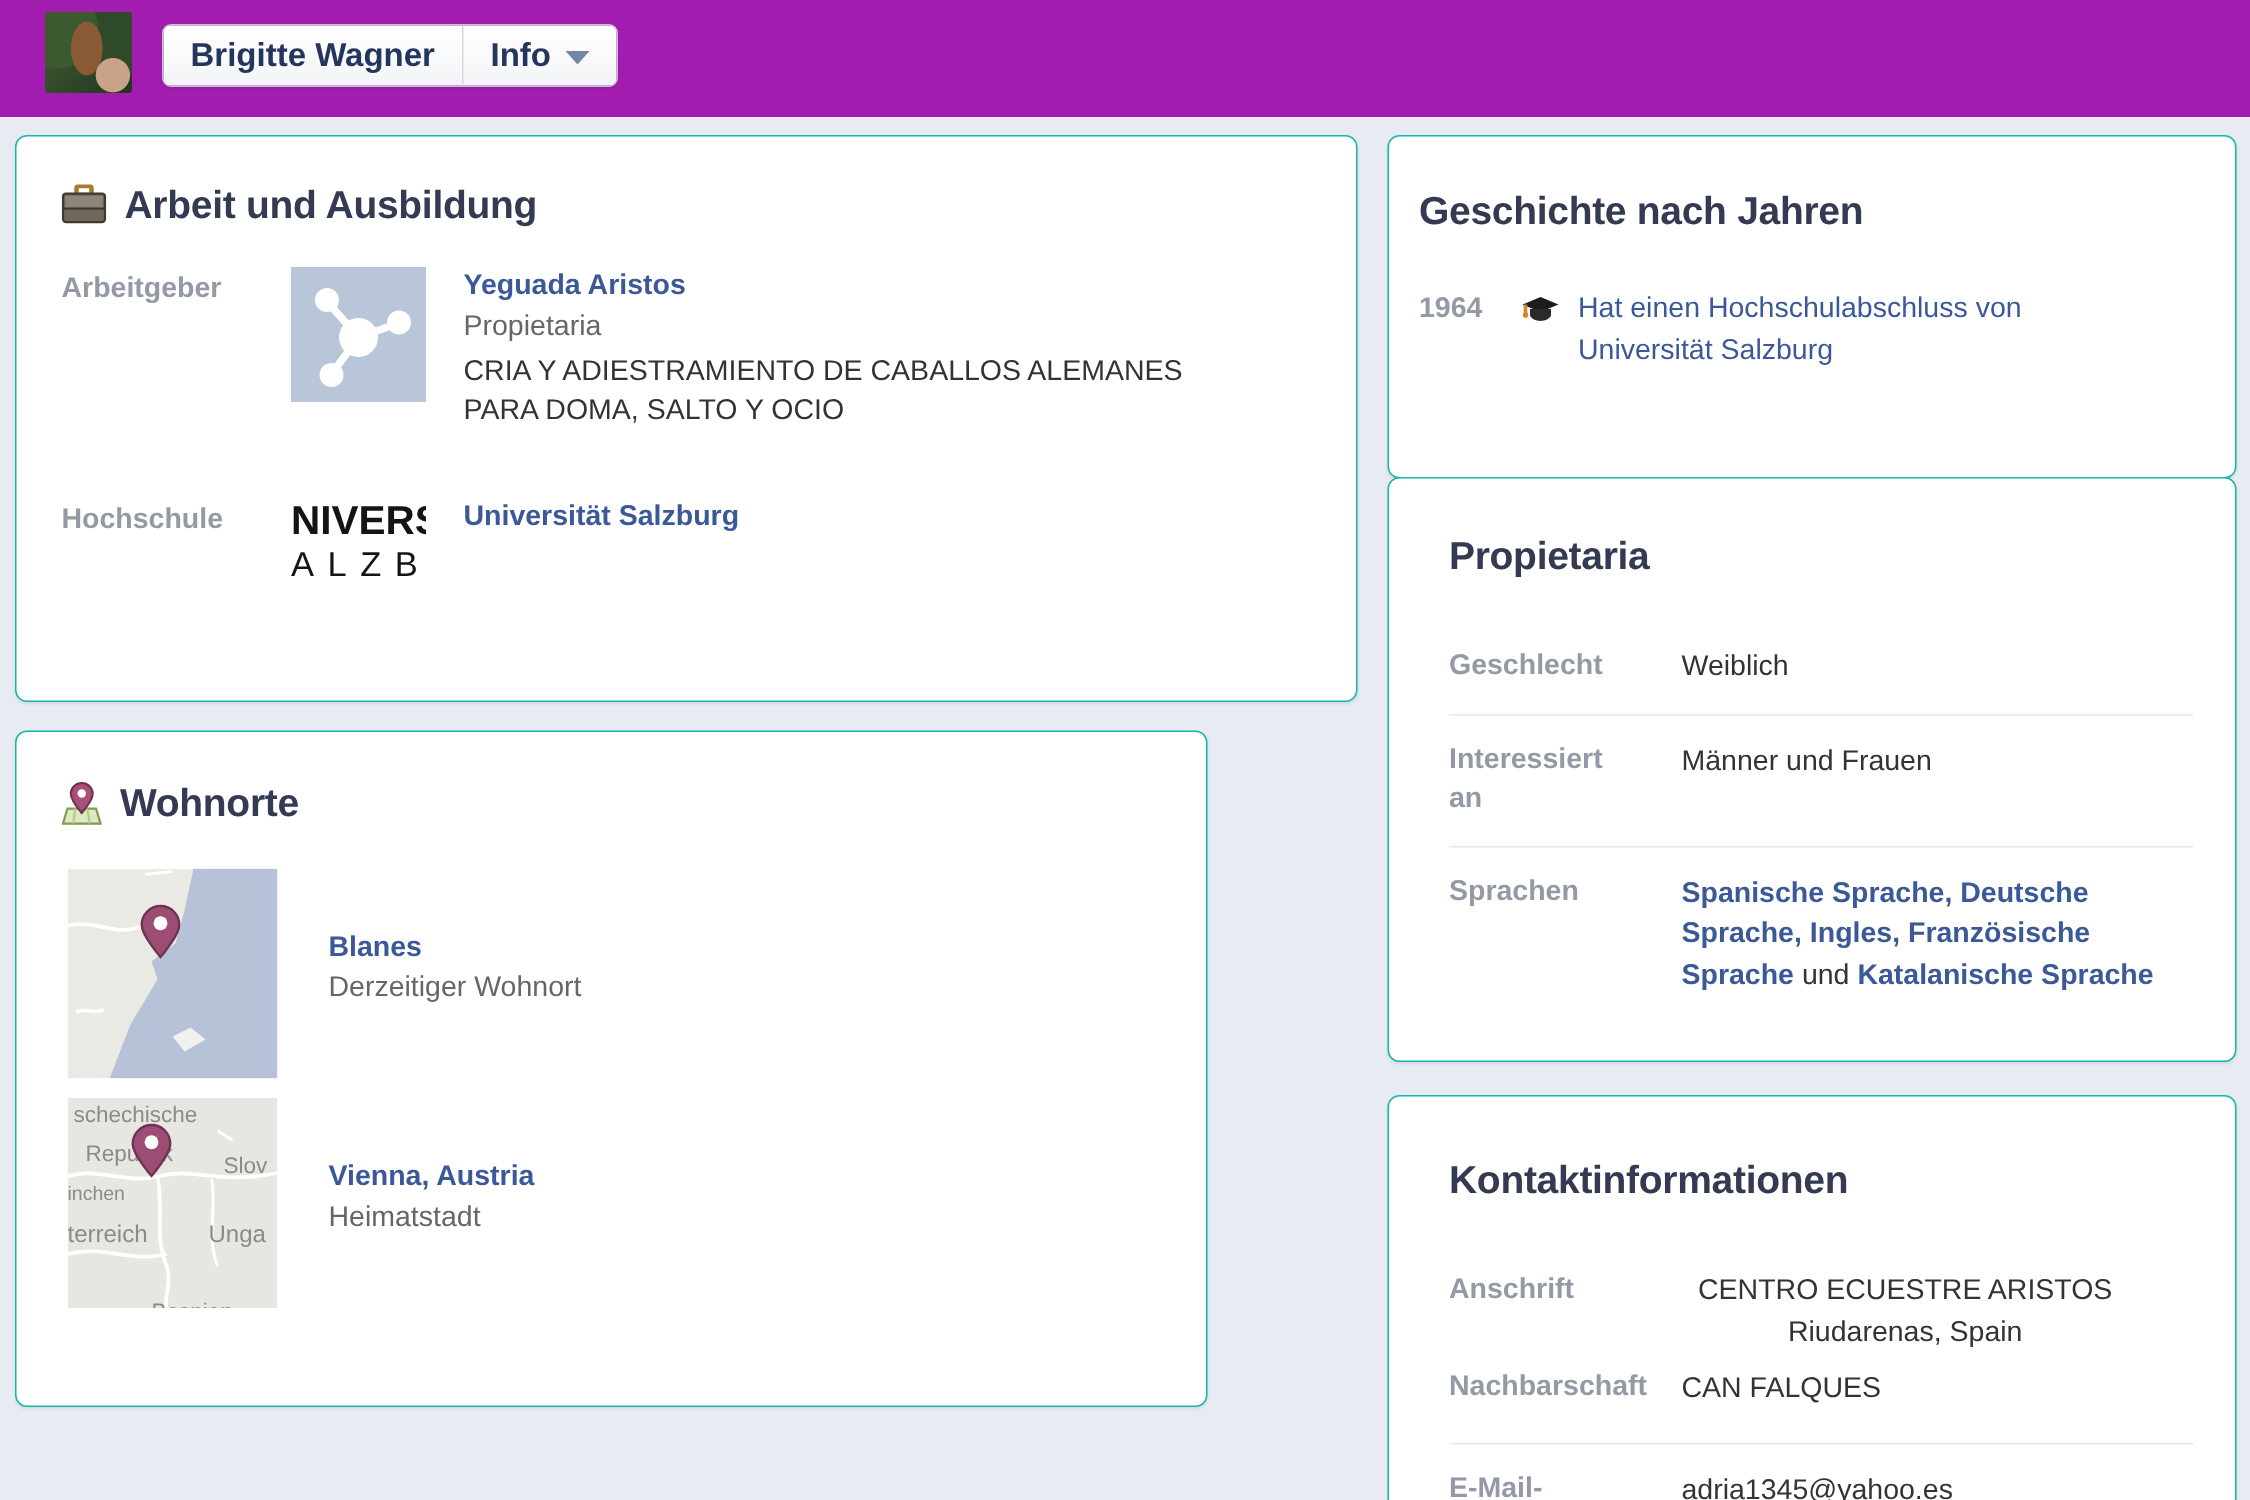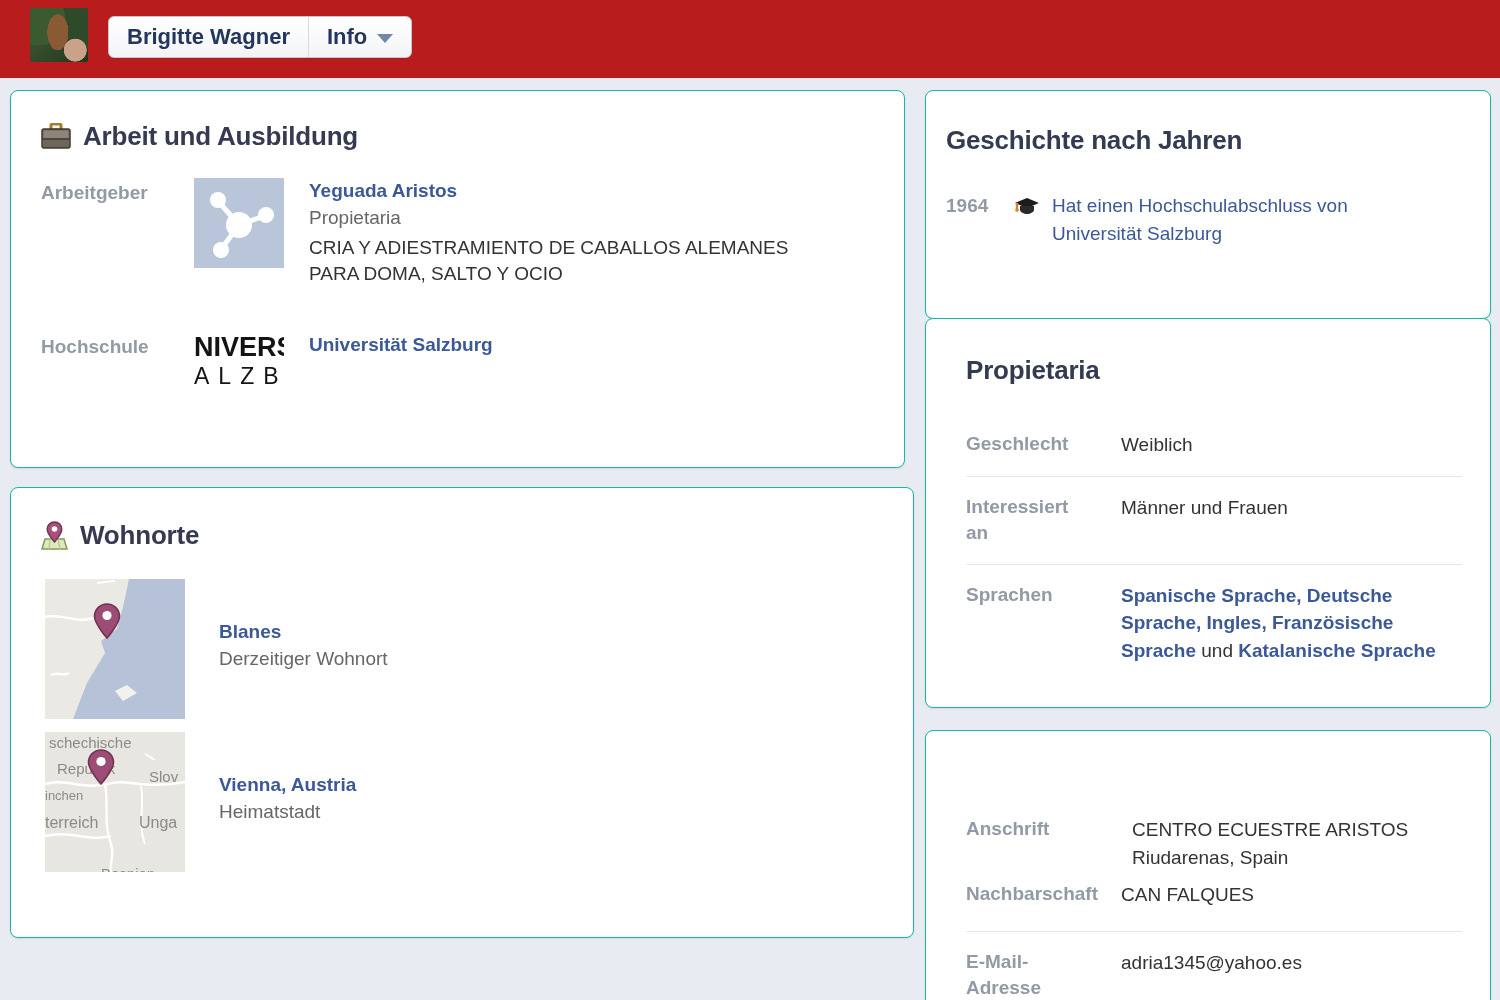--- a/index.html
+++ b/index.html
@@ -2,21 +2,21 @@
 <html><head>
 <meta charset="utf-8">
 <style>
   html,body{margin:0;padding:0;}
   body{
     width:1500px;height:1000px;position:relative;overflow:hidden;
     background:#e9ebf3;
     font-family:"Liberation Sans","DejaVu Sans",sans-serif;
     -webkit-font-smoothing:antialiased;
   }
-  .topbar{position:absolute;left:0;top:0;width:1500px;height:78px;background:#b91c1c;}
+  .topbar{position:absolute;left:0;top:0;width:1500px;height:78px;background:#a21caf;}
   .avatar{
     position:absolute;left:30px;top:8px;width:58px;height:54px;border-radius:2px;
     background:
       radial-gradient(circle at 78% 78%, #caa28a 0 18%, transparent 19%),
       radial-gradient(ellipse 30% 55% at 48% 45%, #8a5a34 0 60%, transparent 61%),
       radial-gradient(circle at 15% 20%, #3c5a30 0 40%, transparent 41%),
       radial-gradient(circle at 85% 25%, #2e4a28 0 45%, transparent 46%),
       linear-gradient(135deg,#4a6138,#2f4628 60%,#22361e);
   }
   .profile-nav{
@@ -30,21 +30,21 @@
   .profile-nav .name{font-size:22px;font-weight:bold;color:#24365e;}
   .profile-nav .tab{font-size:22px;font-weight:bold;color:#24365e;}
   .caret{width:0;height:0;border-left:8px solid transparent;border-right:8px solid transparent;
     border-top:9px solid #7286a8;margin-left:10px;margin-top:3px;}
 
   .card{
     position:absolute;background:#fff;border:1px solid #14b8a6;border-radius:8px;
     box-shadow:0 1px 2px rgba(120,130,160,.18);box-sizing:border-box;
   }
   #card-work{left:10px;top:90px;width:895px;height:378px;padding:30px 28px 0 30px;}
-  #card-places{left:10px;top:487px;width:904px;height:451px;padding:32px 29px 0 30px;}
+  #card-places{left:10px;top:487px;width:795px;height:451px;padding:32px 29px 0 30px;}
   #card-history{left:925px;top:90px;width:566px;height:229px;padding:34px 28px 0 20px;}
   #card-general{left:925px;top:318px;width:566px;height:390px;padding:36px 28px 0 40px;}
   #card-contact{left:925px;top:730px;width:566px;height:290px;padding:40px 28px 0 40px;}
 
   .card h2{
     margin:0;font-size:26px;font-weight:bold;color:#333a52;letter-spacing:-.2px;
     display:flex;align-items:center;gap:12px;
   }
   .hicon{flex:0 0 auto;display:inline-flex;}
 
@@ -73,21 +73,21 @@
   a.hist-link{font-size:19px;color:#3b5998;text-decoration:none;max-width:300px;display:inline-block;line-height:1.45;}
 
   
   .itable{margin-top:28px;}
   .irow{display:flex;align-items:flex-start;padding:17px 0;}
   .irow.bordered{border-bottom:1px solid #e8e8e8;}
   .ilabel{flex:0 0 155px;font-size:19px;font-weight:bold;color:#939aa5;line-height:1.4;}
   .ilabel .narrow{display:block;max-width:128px;}
   .ivalue{font-size:19px;color:#333;line-height:1.45;}
   .ivalue a{color:#3b5998;font-weight:bold;text-decoration:none;}
-  .contact-line{font-size:19px;color:#333;line-height:1.45;}
+  .contact-line{font-size:19px;color:#333;line-height:1.45;text-align:center;}
   .irow.tight{padding:6px 0 14px 0;}
 </style>
 </head>
 <body>
 
 <div class="topbar">
   <div class="avatar" title=""></div>
   <div class="profile-nav">
     <div class="seg">
       <span class="name">Brigitte Wagner</span>
@@ -250,20 +250,23 @@
     <div class="irow">
       <div class="ilabel">Sprachen</div>
       <div class="ivalue" style="max-width:345px;">
         <a href="#">Spanische Sprache, Deutsche Sprache, Ingles, Französische Sprache</a><span> und </span><a href="#">Katalanische Sprache</a>
       </div>
     </div>
   </div>
 </div>
 
 <div class="card" id="card-contact">
+  <h2>
+    <span>Kontaktinformationen</span>
+  </h2>
   <div class="itable">
     <div class="irow" style="padding-bottom:4px;gap:11px;">
       <div class="ilabel">Anschrift</div>
       <div>
         <div class="contact-line">CENTRO ECUESTRE ARISTOS</div>
         <div class="contact-line">Riudarenas, Spain</div>
       </div>
     </div>
     <div class="irow tight bordered" style="padding-bottom:22px;">
       <div class="ilabel">Nachbarschaft</div>

